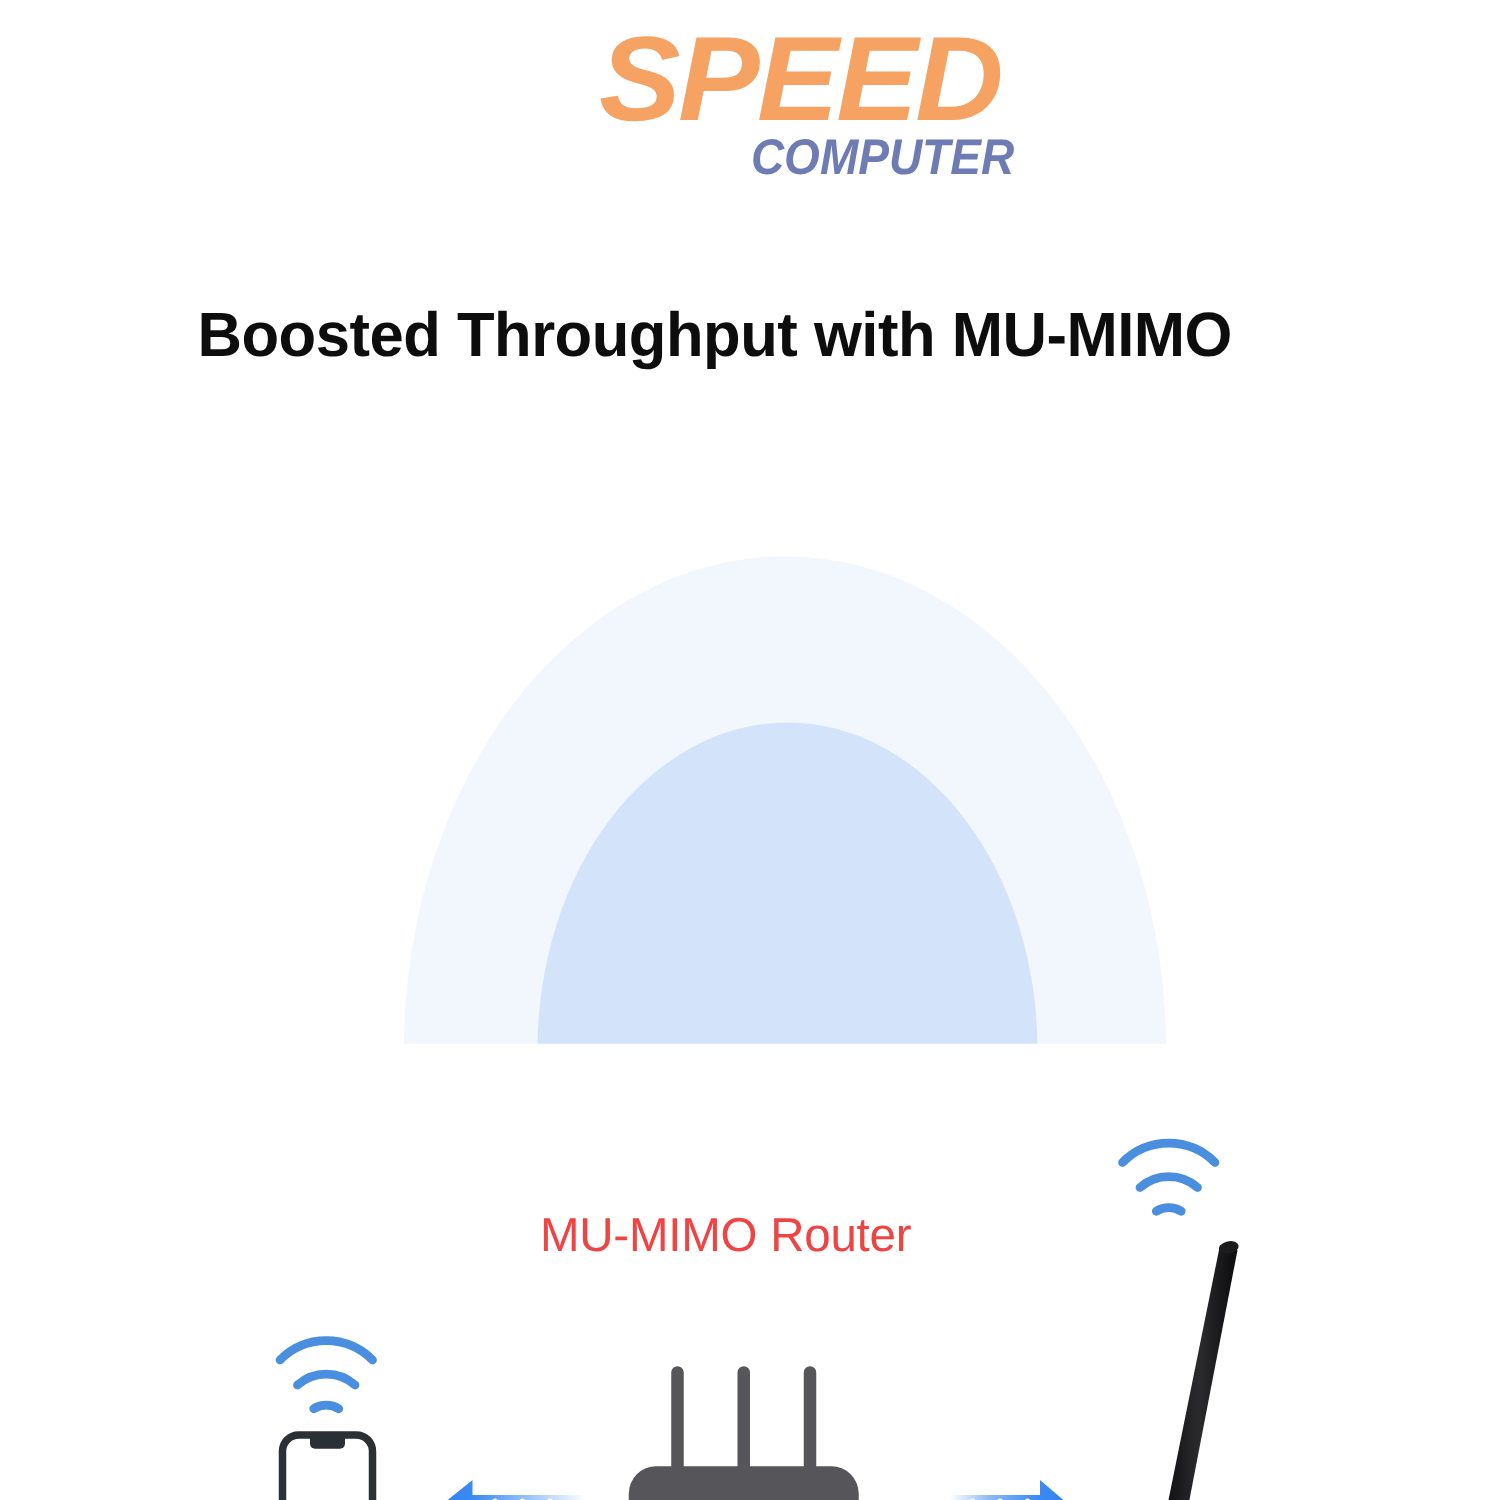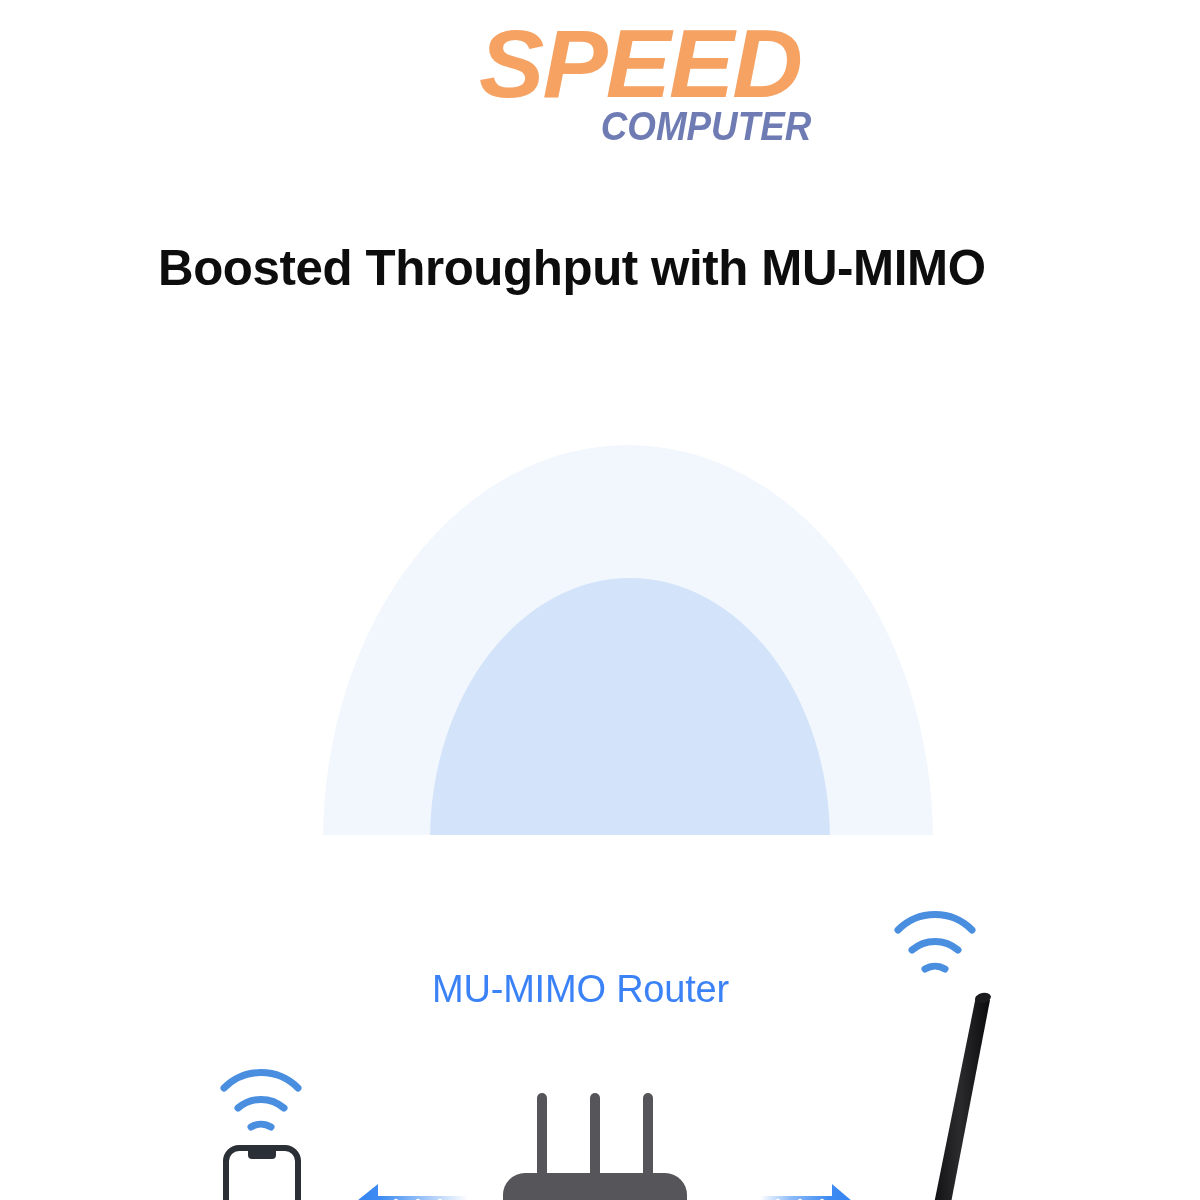--- a/index.html
+++ b/index.html
@@ -114,21 +114,21 @@
     height: 120px;
     background: #ffffff;
   }
 
   
   .router-label {
     position: absolute;
     left: 392px;
     top: 538px;
     font-size: 38px;
-    color: #3b82f6;
+    color: #ef4444;
     letter-spacing: -0.2px;
     white-space: nowrap;
   }
 
   
   .phone-wrap { position: absolute; left: 168px; top: 612px; width: 120px; height: 235px; }
   
   .router-wrap { position: absolute; left: 455px; top: 645px; width: 200px; height: 190px; }
   
   .adapter-wrap { position: absolute; left: 838px; top: 478px; width: 160px; height: 360px; }

